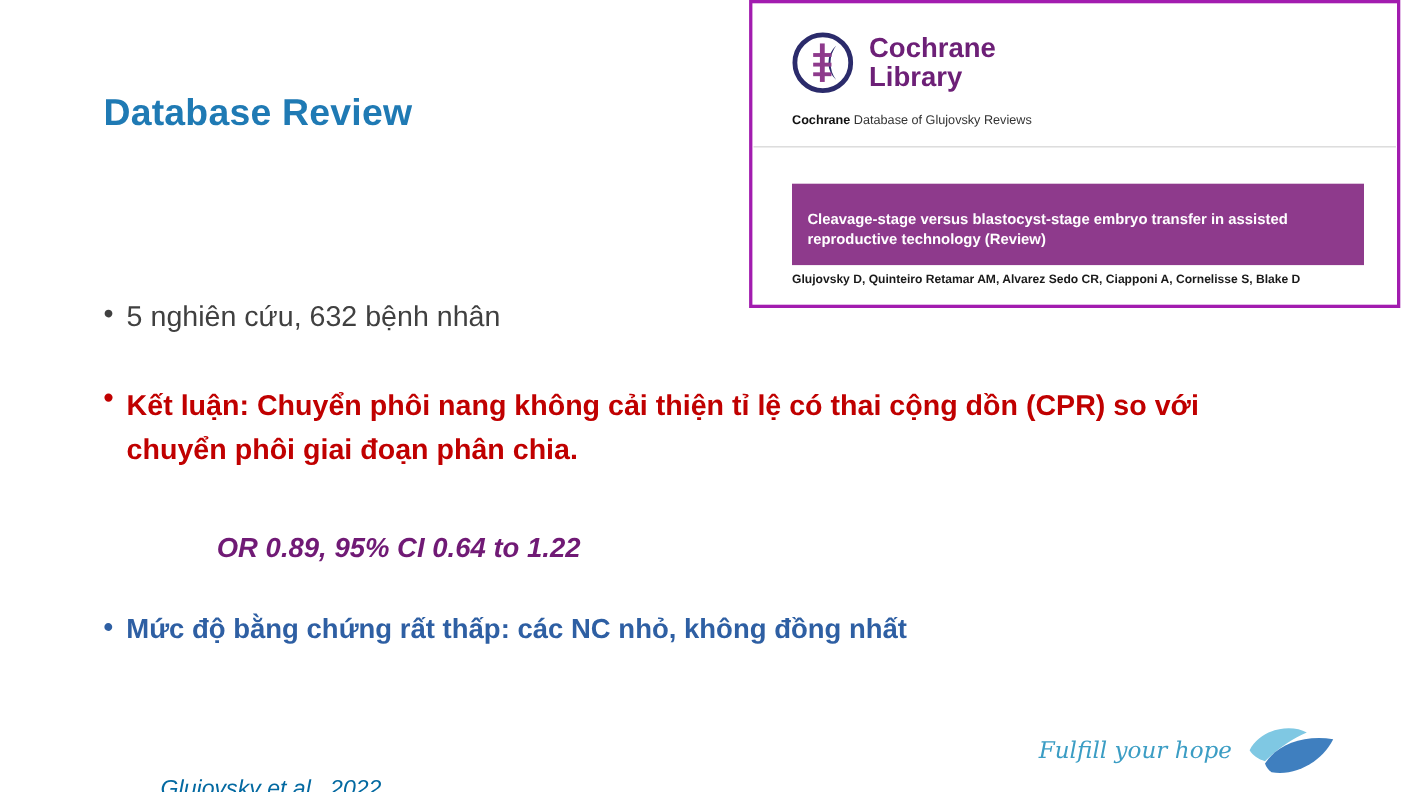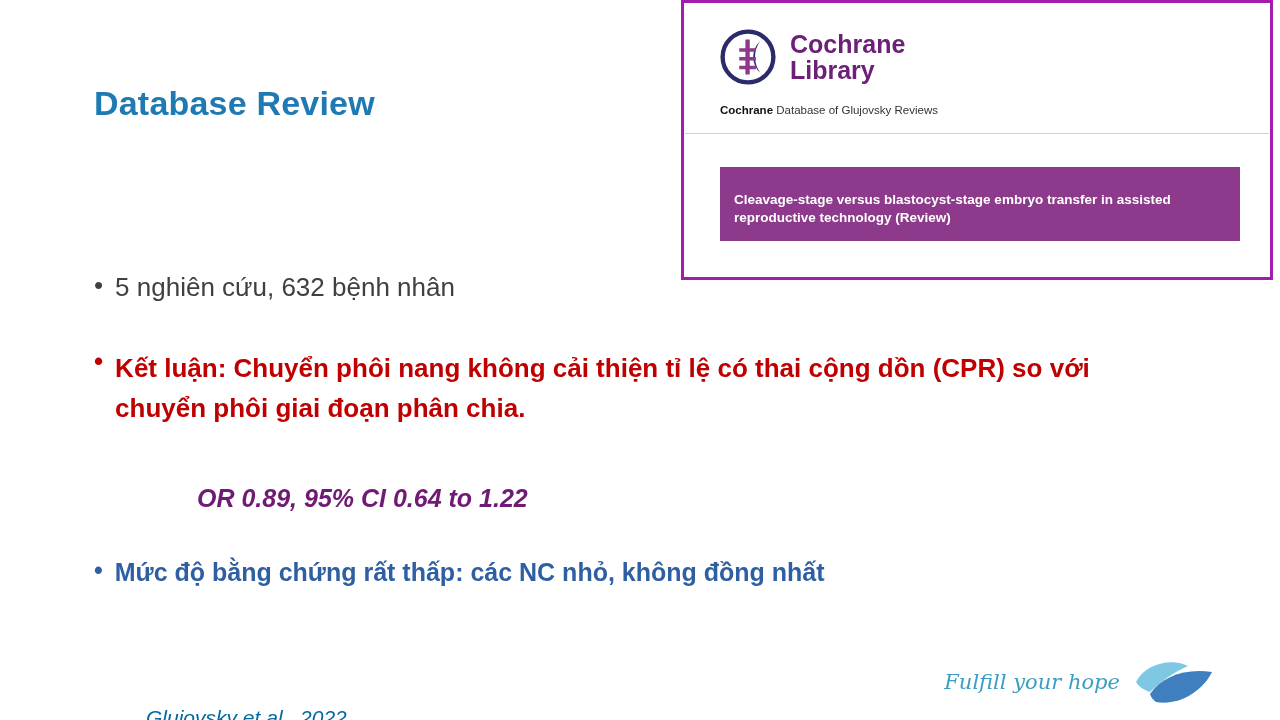--- a/index.html
+++ b/index.html
@@ -211,20 +211,21 @@
   </div>
 
   <div class="cover-sub">
     <b>Cochrane</b><span> Database of Glujovsky Reviews</span>
   </div>
 
   <div class="cover-rule"></div>
 
   <div class="cover-banner">Cleavage-stage versus blastocyst-stage embryo transfer in assisted reproductive technology (Review)</div>
 
+  <div class="cover-authors">Glujovsky D, Quinteiro Retamar AM, Alvarez Sedo CR, Ciapponi A, Cornelisse S, Blake D</div>
 </div>
 
 <div class="bullet b1">
   <span class="dot">•</span>
   <span>5 nghiên cứu, 632 bệnh nhân</span>
 </div>
 
 <div class="bullet b2">
   <span class="dot">•</span>
   <span>Kết luận: Chuyển phôi nang không cải thiện tỉ lệ có thai cộng dồn (CPR) so với chuyển phôi giai đoạn phân chia.</span>

